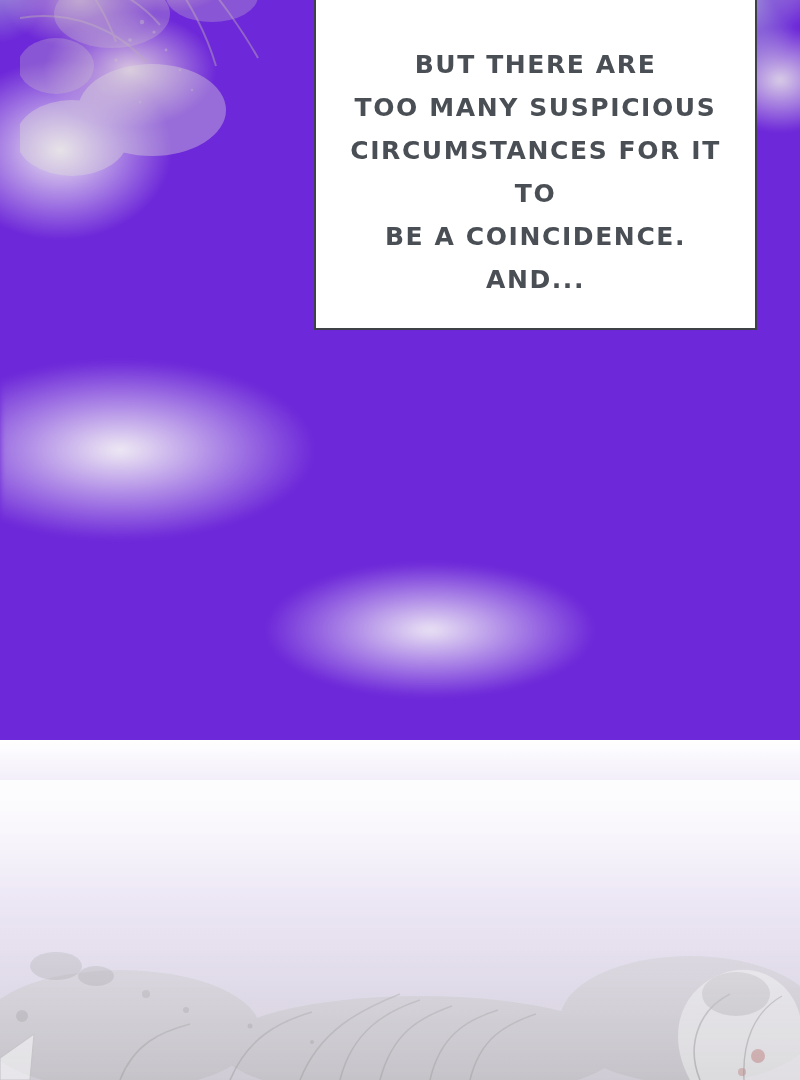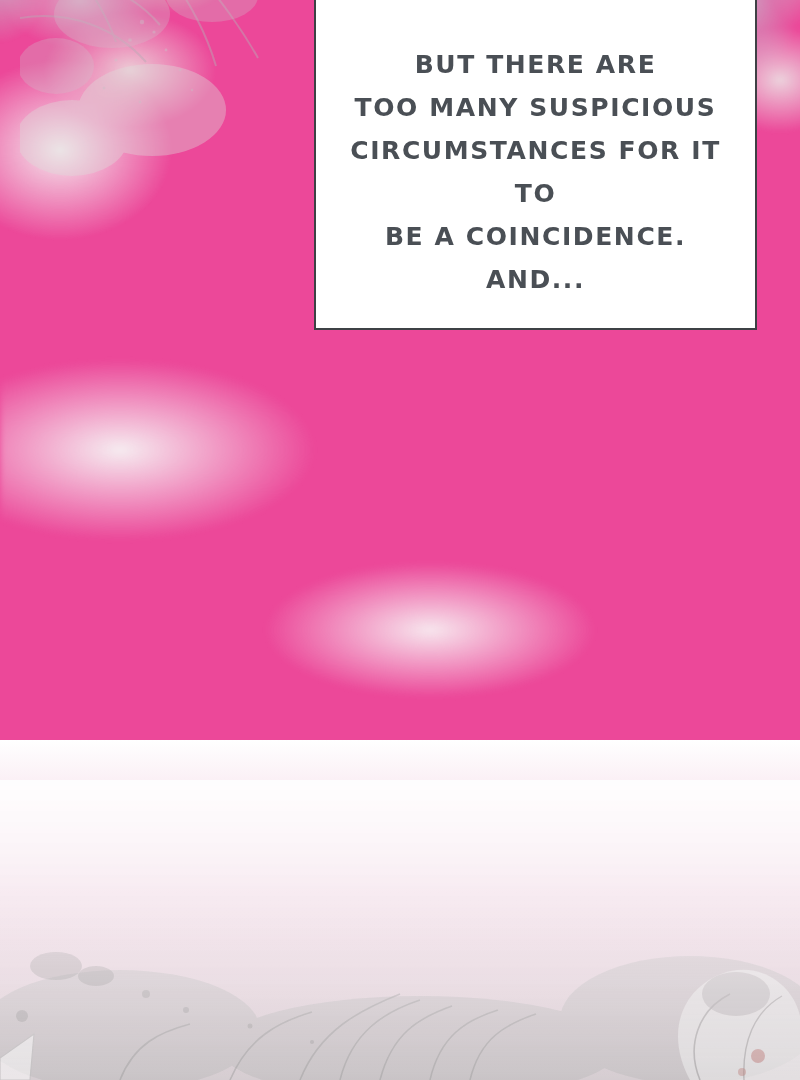--- a/index.html
+++ b/index.html
@@ -12,21 +12,21 @@
     height: 1080px;
     position: relative;
     overflow: hidden;
     font-family: "DejaVu Sans", sans-serif;
   }
 
   
   #page {
     position: absolute;
     inset: 0;
-    background: #ec4899;
+    background: #6d28d9;
   }
 
   
   .art {
     position: absolute;
     pointer-events: none;
   }
 
   #art-top-left {
     left: -40px;

